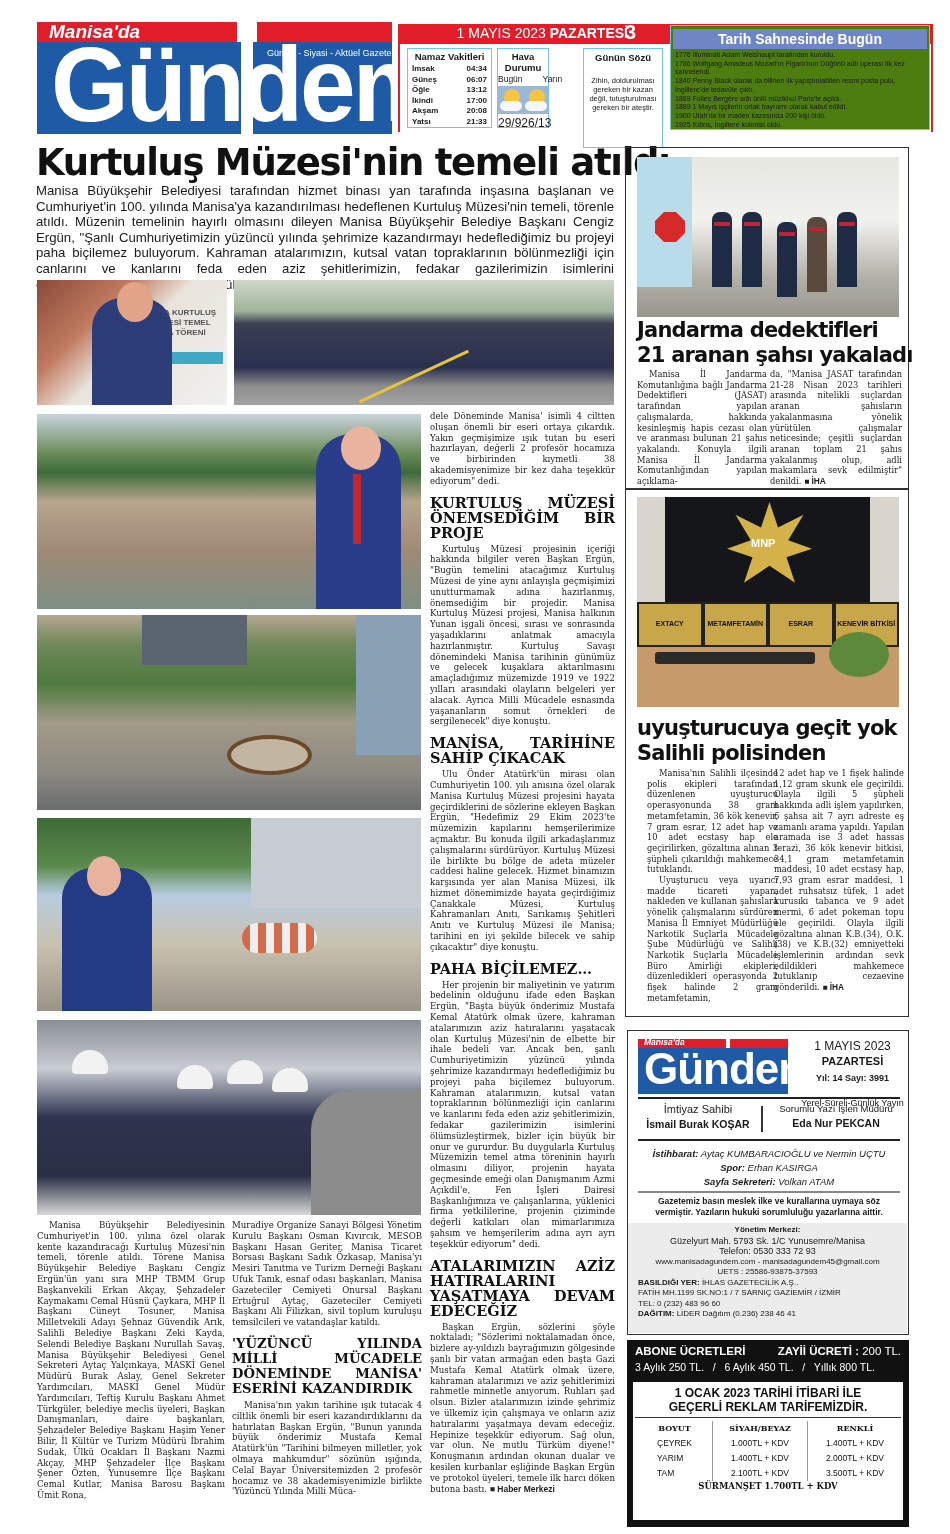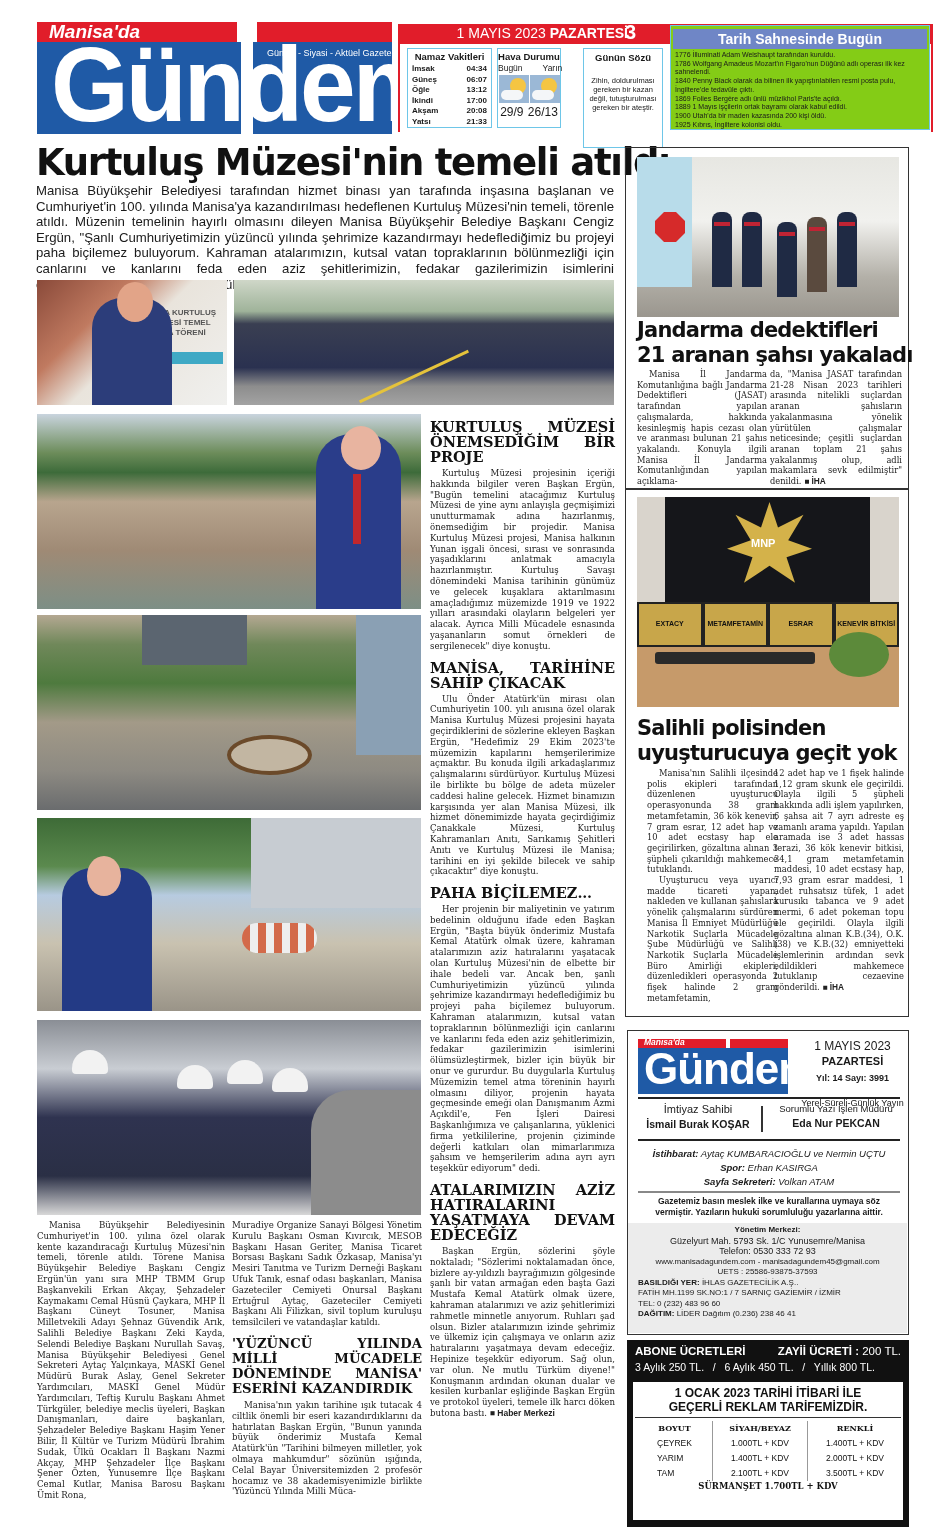--- a/index.html
+++ b/index.html
@@ -20,32 +20,32 @@
   .datebar { left: 398px; top: 24px; width: 535px; height: 20px; background:#e11d2a; }
   .datebar .date { position:absolute; right:305px; top:1px; color:#fff; font-family:"Liberation Sans",sans-serif; font-size:14px; }
   .datebar .date b { font-weight:bold; }
   .datebar .pageno { position:absolute; left:227px; top:-3px; color:#fff; font-family:"Liberation Sans",sans-serif; font-weight:bold; font-size:20px; }
   .hdr-frame { left: 398px; top: 44px; width: 535px; height: 88px; border-right:2px solid #e11d2a; border-left:2px solid #e11d2a; }
 
   .box { border:1.5px solid #6ec6e8; background:#fff; }
   .namaz { left: 407px; top: 48px; width: 85px; height: 80px; padding:2px 4px; font-family:"Liberation Sans",sans-serif; }
   .namaz h4 { font-size:9.5px; font-weight:bold; text-align:center; margin-bottom:2px; }
   .namaz .row { display:flex; justify-content:space-between; font-size:8px; font-weight:bold; line-height:10.5px; }
-  .hava { left: 497px; top: 48px; width: 64px; height: 80px; font-family:"Liberation Sans",sans-serif; text-align:center; }
+  .hava { left: 497px; top: 48px; width: 52px; height: 80px; font-family:"Liberation Sans",sans-serif; text-align:center; }
   .hava h4 { font-size:9.5px; font-weight:bold; margin-top:2px; }
   .hava .days { display:flex; justify-content:space-around; font-size:8.5px; margin-top:1px;gap:20px; }
   .hava .icons { display:flex; justify-content:space-around; margin-top:2px; }
   .wicon { width:30px; height:28px; background:#9bb8d6; position:relative; overflow:hidden; }
   .wicon .sun { position:absolute; right:3px; top:3px; width:16px; height:16px; border-radius:50%; background:#f5c542; }
   .wicon .cloud { position:absolute; left:2px; bottom:3px; width:22px; height:10px; border-radius:6px; background:#f4f6f8; }
   .hava .temps { display:flex; justify-content:space-around; font-size:12px; margin-top:2px; }
   .soz { left: 583px; top: 48px; width: 80px; height: 100px; font-family:"Liberation Sans",sans-serif; text-align:center; }
   .soz h4 { font-size:9.5px; font-weight:bold; margin-top:3px; }
   .soz p { font-size:7.5px; line-height:9px; margin-top:13px; padding:0 2px; }
-  .tarih { left: 670px; top: 25px; width: 260px; height: 105px; background:#84cc16; }
+  .tarih { left: 670px; top: 25px; width: 260px; height: 105px; background:#4d7c0f; }
   .tarih .tt { background:#6f86c6; color:#fff; font-family:"Liberation Sans",sans-serif; font-weight:bold; font-size:14px; text-align:center; height:20px; line-height:20px; margin:3px 2px 2px 2px; }
   .tarih .items { font-family:"Liberation Sans",sans-serif; font-size:7px; line-height:8.7px; padding:0 4px; }
 
   
   .headline { left: 36px; top: 141px; font-family:"DejaVu Sans",sans-serif; font-weight:bold; font-size:37px; letter-spacing:-1.3px; color:#111; white-space:nowrap; }
   .lede { left: 36px; top: 183px; width: 578px; font-family:"Liberation Sans",sans-serif; font-size:13.2px; line-height:15.6px; text-align:justify; color:#1a1a1a; }
 
   .photo { overflow:hidden; }
   .ph-speaker { left: 37px; top: 280px; width: 190px; height: 125px; background:linear-gradient(135deg,#8a4a3a 0%,#c07a60 30%,#e9e4dc 50%,#f0f0ee 100%); }
   .ph-speaker .man { position:absolute; left:55px; top:18px; width:80px; height:107px; background:#2c3d7a; border-radius:30px 30px 0 0; }
@@ -268,20 +268,21 @@
 </div>
 <div class="abs photo ph-hands">
   <div class="helmet" style="left:35px;top:30px;"></div>
   <div class="helmet" style="left:140px;top:45px;"></div>
   <div class="helmet" style="left:190px;top:40px;"></div>
   <div class="helmet" style="left:235px;top:48px;"></div>
   <div class="rightman"></div>
 </div>
 
 <div class="abs col c-right">
+  <p style="text-indent:0">dele Döneminde Manisa' isimli 4 ciltten oluşan önemli bir eseri ortaya çıkardık. Yakın geçmişimize ışık tutan bu eseri hazırlayan, değerli 2 profesör hocamıza ve birbirinden kıymetli 38 akademisyenimize bir kez daha teşekkür ediyorum" dedi.</p>
   <h3>KURTULUŞ MÜZESİ ÖNEMSEDİĞİM BİR PROJE</h3>
   <p>Kurtuluş Müzesi projesinin içeriği hakkında bilgiler veren Başkan Ergün, "Bugün temelini atacağımız Kurtuluş Müzesi de yine aynı anlayışla geçmişimizi unutturmamak adına hazırlanmış, önemsediğim bir projedir. Manisa Kurtuluş Müzesi projesi, Manisa halkının Yunan işgali öncesi, sırası ve sonrasında yaşadıklarını anlatmak amacıyla hazırlanmıştır. Kurtuluş Savaşı dönemindeki Manisa tarihinin günümüz ve gelecek kuşaklara aktarılmasını amaçladığımız müzemizde 1919 ve 1922 yılları arasındaki olayların belgeleri yer alacak. Ayrıca Milli Mücadele esnasında yaşananların somut örnekleri de sergilenecek" diye konuştu.</p>
   <h3>MANİSA, TARİHİNE SAHİP ÇIKACAK</h3>
   <p>Ulu Önder Atatürk'ün mirası olan Cumhuriyetin 100. yılı anısına özel olarak Manisa Kurtuluş Müzesi projesini hayata geçirdiklerini de sözlerine ekleyen Başkan Ergün, "Hedefimiz 29 Ekim 2023'te müzemizin kapılarını hemşerilerimize açmaktır. Bu konuda ilgili arkadaşlarımız çalışmalarını sürdürüyor. Kurtuluş Müzesi ile birlikte bu bölge de adeta müzeler caddesi haline gelecek. Hizmet binamızın karşısında yer alan Manisa Müzesi, ilk hizmet dönemimizde hayata geçirdiğimiz Çanakkale Müzesi, Kurtuluş Kahramanları Anıtı, Sarıkamış Şehitleri Anıtı ve Kurtuluş Müzesi ile Manisa; tarihini en iyi şekilde bilecek ve sahip çıkacaktır" diye konuştu.</p>
   <h3>PAHA BİÇİLEMEZ…</h3>
   <p>Her projenin bir maliyetinin ve yatırım bedelinin olduğunu ifade eden Başkan Ergün, "Başta büyük önderimiz Mustafa Kemal Atatürk olmak üzere, kahraman atalarımızın aziz hatıralarını yaşatacak olan Kurtuluş Müzesi'nin de elbette bir ihale bedeli var. Ancak ben, şanlı Cumhuriyetimizin yüzüncü yılında şehrimize kazandırmayı hedeflediğimiz bu projeyi paha biçilemez buluyorum. Kahraman atalarımızın, kutsal vatan topraklarının bölünmezliği için canlarını ve kanlarını feda eden aziz şehitlerimizin, fedakar gazilerimizin isimlerini ölümsüzleştirmek, bizler için büyük bir onur ve gururdur. Bu duygularla Kurtuluş Müzemizin temel atma töreninin hayırlı olmasını diliyor, projenin hayata geçmesinde emeği olan Danışmanım Azmi Açıkdil'e, Fen İşleri Dairesi Başkanlığımıza ve çalışanlarına, yüklenici firma yetkililerine, projenin çiziminde değerli katkıları olan mimarlarımıza şahsım ve hemşerilerim adına ayrı ayrı teşekkür ediyorum" dedi.</p>
   <h3>ATALARIMIZIN AZİZ HATIRALARINI YAŞATMAYA DEVAM EDECEĞİZ</h3>
   <p><span>Başkan Ergün, sözlerini şöyle noktaladı; "Sözlerimi noktalamadan önce, bizlere ay-yıldızlı bayrağımızın gölgesinde şanlı bir vatan armağan eden başta Gazi Mustafa Kemal Atatürk olmak üzere, kahraman atalarımızı ve aziz şehitlerimizi rahmetle minnetle anıyorum. Ruhları şad olsun. Bizler atalarımızın izinde şehrimiz ve ülkemiz için çalışmaya ve onların aziz hatıralarını yaşatmaya devam edeceğiz. Hepinize teşekkür ediyorum. Sağ olun, var olun. Ne mutlu Türküm diyene!" Konuşmanın ardından okunan dualar ve kesilen kurbanlar eşliğinde Başkan Ergün ve protokol üyeleri, temele ilk harcı döken butona bastı.</span> <span class="src">■ Haber Merkezi</span></p>
 </div>
 
@@ -327,22 +328,22 @@
     <div>EXTACY</div>
     <div>METAMFETAMİN</div>
     <div>ESRAR</div>
     <div>KENEVİR BİTKİSİ</div>
   </div>
   <div class="table"></div>
   <div class="gun"></div>
   <div class="plant"></div>
 </div>
 <div class="abs rhead rh2">
+  <div>uyuşturucuya geçit yok</div>
   <div>Salihli polisinden</div>
-  <div>uyuşturucuya geçit yok</div>
 </div>
 <div class="abs rcol s1">
   <p>Manisa'nın Salihli ilçesinde polis ekipleri tarafından düzenlenen uyuşturucu operasyonunda 38 gram metamfetamin, 36 kök kenevir, 7 gram esrar, 12 adet hap ve 10 adet ecstasy hap ele geçirilirken, gözaltına alınan 3 şüpheli çıkarıldığı mahkemece tutuklandı.</p>
   <p>Uyuşturucu veya uyarıcı madde ticareti yapan, nakleden ve kullanan şahıslara yönelik çalışmalarını sürdüren Manisa İl Emniyet Müdürlüğü Narkotik Suçlarla Mücadele Şube Müdürlüğü ve Salihli Narkotik Suçlarla Mücadele Büro Amirliği ekipleri, düzenledikleri operasyonda 2 fişek halinde 2 gram metamfetamin,</p>
 </div>
 <div class="abs rcol s2">
   <p style="text-indent:0"><span>12 adet hap ve 1 fişek halinde 1,12 gram skunk ele geçirildi. Olayla ilgili 5 şüpheli hakkında adli işlem yapılırken, 6 şahsa ait 7 ayrı adreste eş zamanlı arama yapıldı. Yapılan aramada ise 3 adet hassas terazi, 36 kök kenevir bitkisi, 34,1 gram metamfetamin maddesi, 10 adet ecstasy hap, 7,93 gram esrar maddesi, 1 adet ruhsatsız tüfek, 1 adet kurusıkı tabanca ve 9 adet mermi, 6 adet pokeman topu ele geçirildi. Olayla ilgili gözaltına alınan K.B.(34), O.K.(38) ve K.B.(32) emniyetteki işlemlerinin ardından sevk edildikleri mahkemece tutuklanıp cezaevine gönderildi.</span> <span class="src">■ İHA</span></p>
 </div>
 
 <div class="abs kunye">

